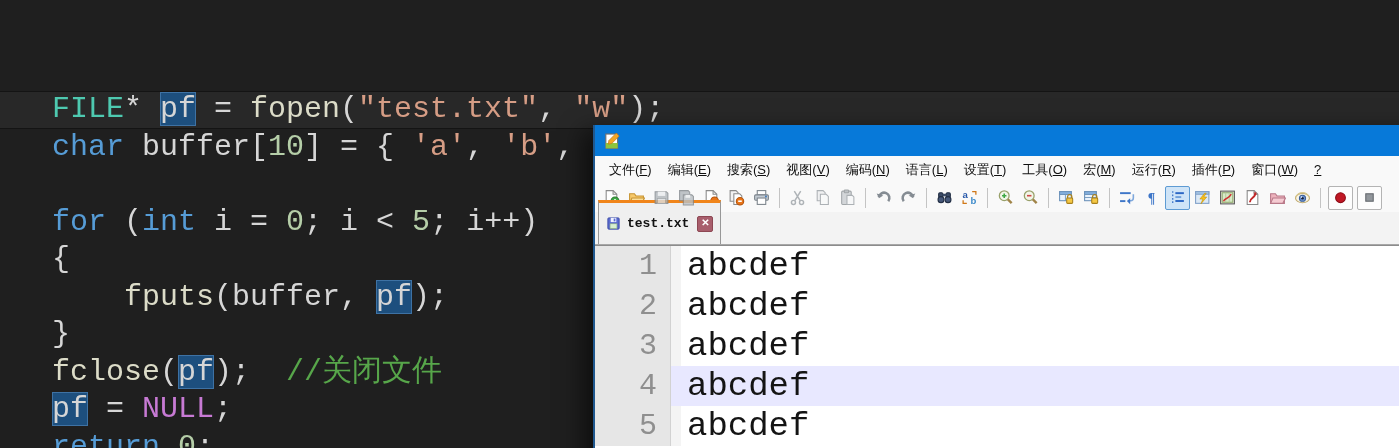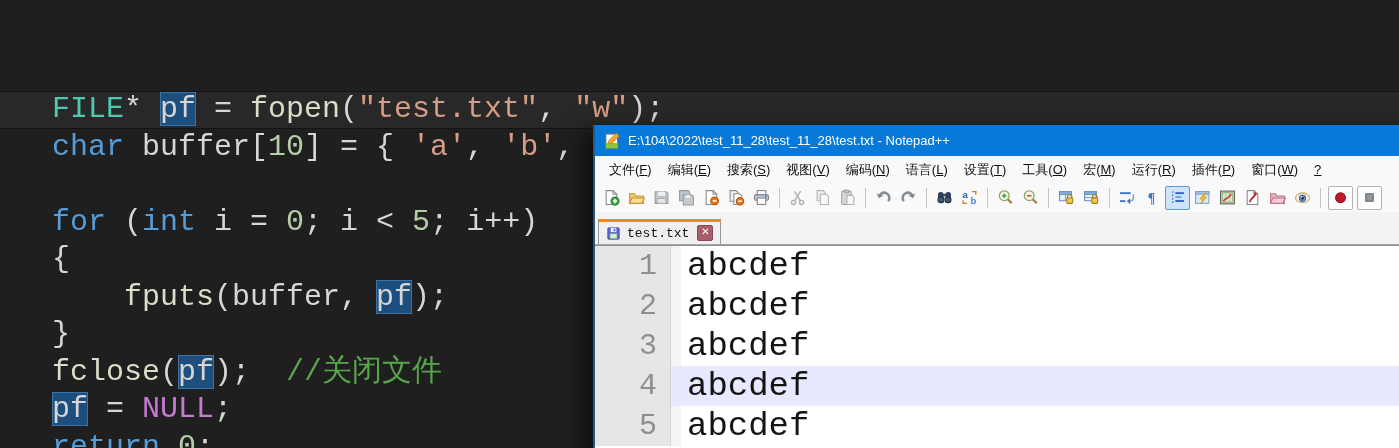--- a/index.html
+++ b/index.html
@@ -53,24 +53,24 @@
   .tb-btn svg{width:17px;height:17px;display:block;}
   .tb-btn.active{background:#cfe4f7;border-color:#5e9bd3;}
   .tb-btn.framed{background:#fdfdfd;border-color:#b4b4b4;margin:0 2px;}
   .tb-btn.disabled{opacity:.8;filter:grayscale(.35);}
   .tb-sep{width:1px;height:20px;background:#c4c4c4;margin:0 5px;flex:0 0 auto;}
   .tabbar{
     height:32px;background:#f3f3f3;display:flex;align-items:flex-end;
     padding-left:3px;border-bottom:1px solid #a7a7a7;flex:0 0 auto;
   }
   .tab{
-    height:25px;display:flex;align-items:center;gap:6px;padding:0 7px;
+    height:44px;display:flex;align-items:center;gap:6px;padding:0 7px;
     background:#efefef;border:1px solid #979797;border-bottom:none;
     border-top:3px solid #f0851a;box-sizing:border-box;
-    font-family:"Liberation Mono","DejaVu Sans Mono",monospace;font-size:13px;color:#111;
+    font-family:"Liberation Mono","DejaVu Sans Mono",monospace;font-size:13px;color:#111;font-weight:bold;
   }
   .tab .floppy svg{width:15px;height:15px;display:block;}
   .tab-close{
     width:14px;height:14px;background:#a85e6c;border:1px solid #8d4753;border-radius:2px;
     color:#fff;font-size:10px;line-height:12px;text-align:center;
     font-family:"Liberation Sans",sans-serif;margin-left:2px;
   }
   .npp-editor{
     flex:1 1 auto;background:#fff;border-top:1px solid #8c8c8c;overflow:hidden;
   }
@@ -96,21 +96,20 @@
 
 <div class="npp-window">
   <div class="titlebar">
     <span class="app-icon">
       <svg viewBox="0 0 16 16">
         <rect x="2.5" y="1.8" width="10.5" height="12.7" fill="#FFFFFF" stroke="#6E6E6E"></rect>
         <rect x="2.5" y="9.8" width="10.5" height="4.7" fill="#8CC63E"></rect>
         <path d="M11.8 1l2.6 2.6-6.6 6.6-3.2.6.6-3.2z" fill="#F5A623" stroke="#C07818" stroke-width=".6"></path>
       </svg>
     </span>
-    <span class="win-title">E:\104\2022\test_11_28\test_11_28\test.txt - Notepad++</span>
   </div>
 
   <div class="menubar" id="npp-menu">
       <span class="menu-item">文件(<u>F</u>)</span>
       <span class="menu-item">编辑(<u>E</u>)</span>
       <span class="menu-item">搜索(<u>S</u>)</span>
       <span class="menu-item">视图(<u>V</u>)</span>
       <span class="menu-item">编码(<u>N</u>)</span>
       <span class="menu-item">语言(<u>L</u>)</span>
       <span class="menu-item">设置(<u>T</u>)</span>

